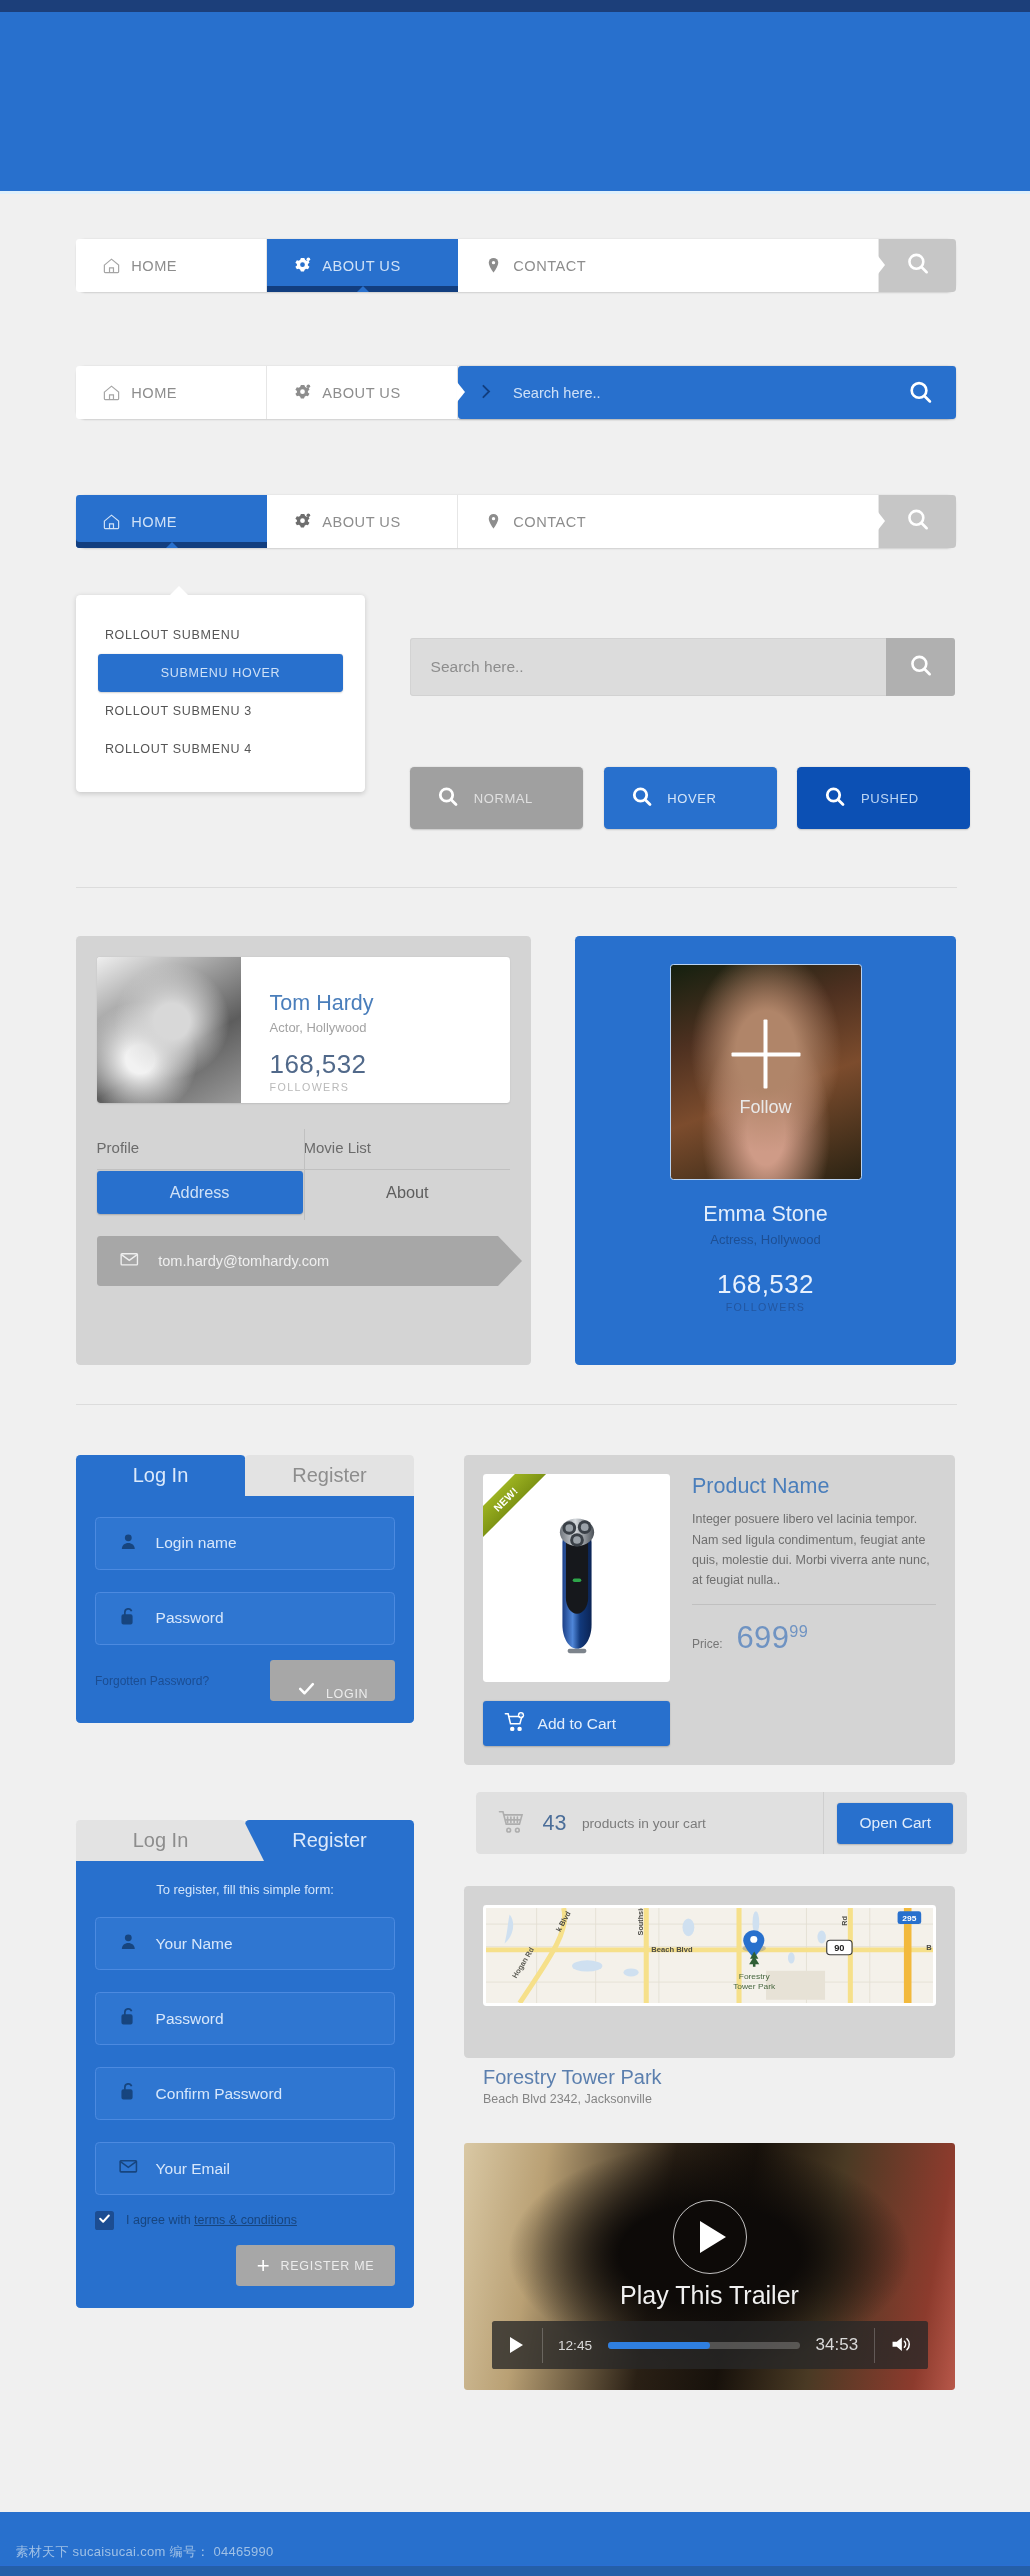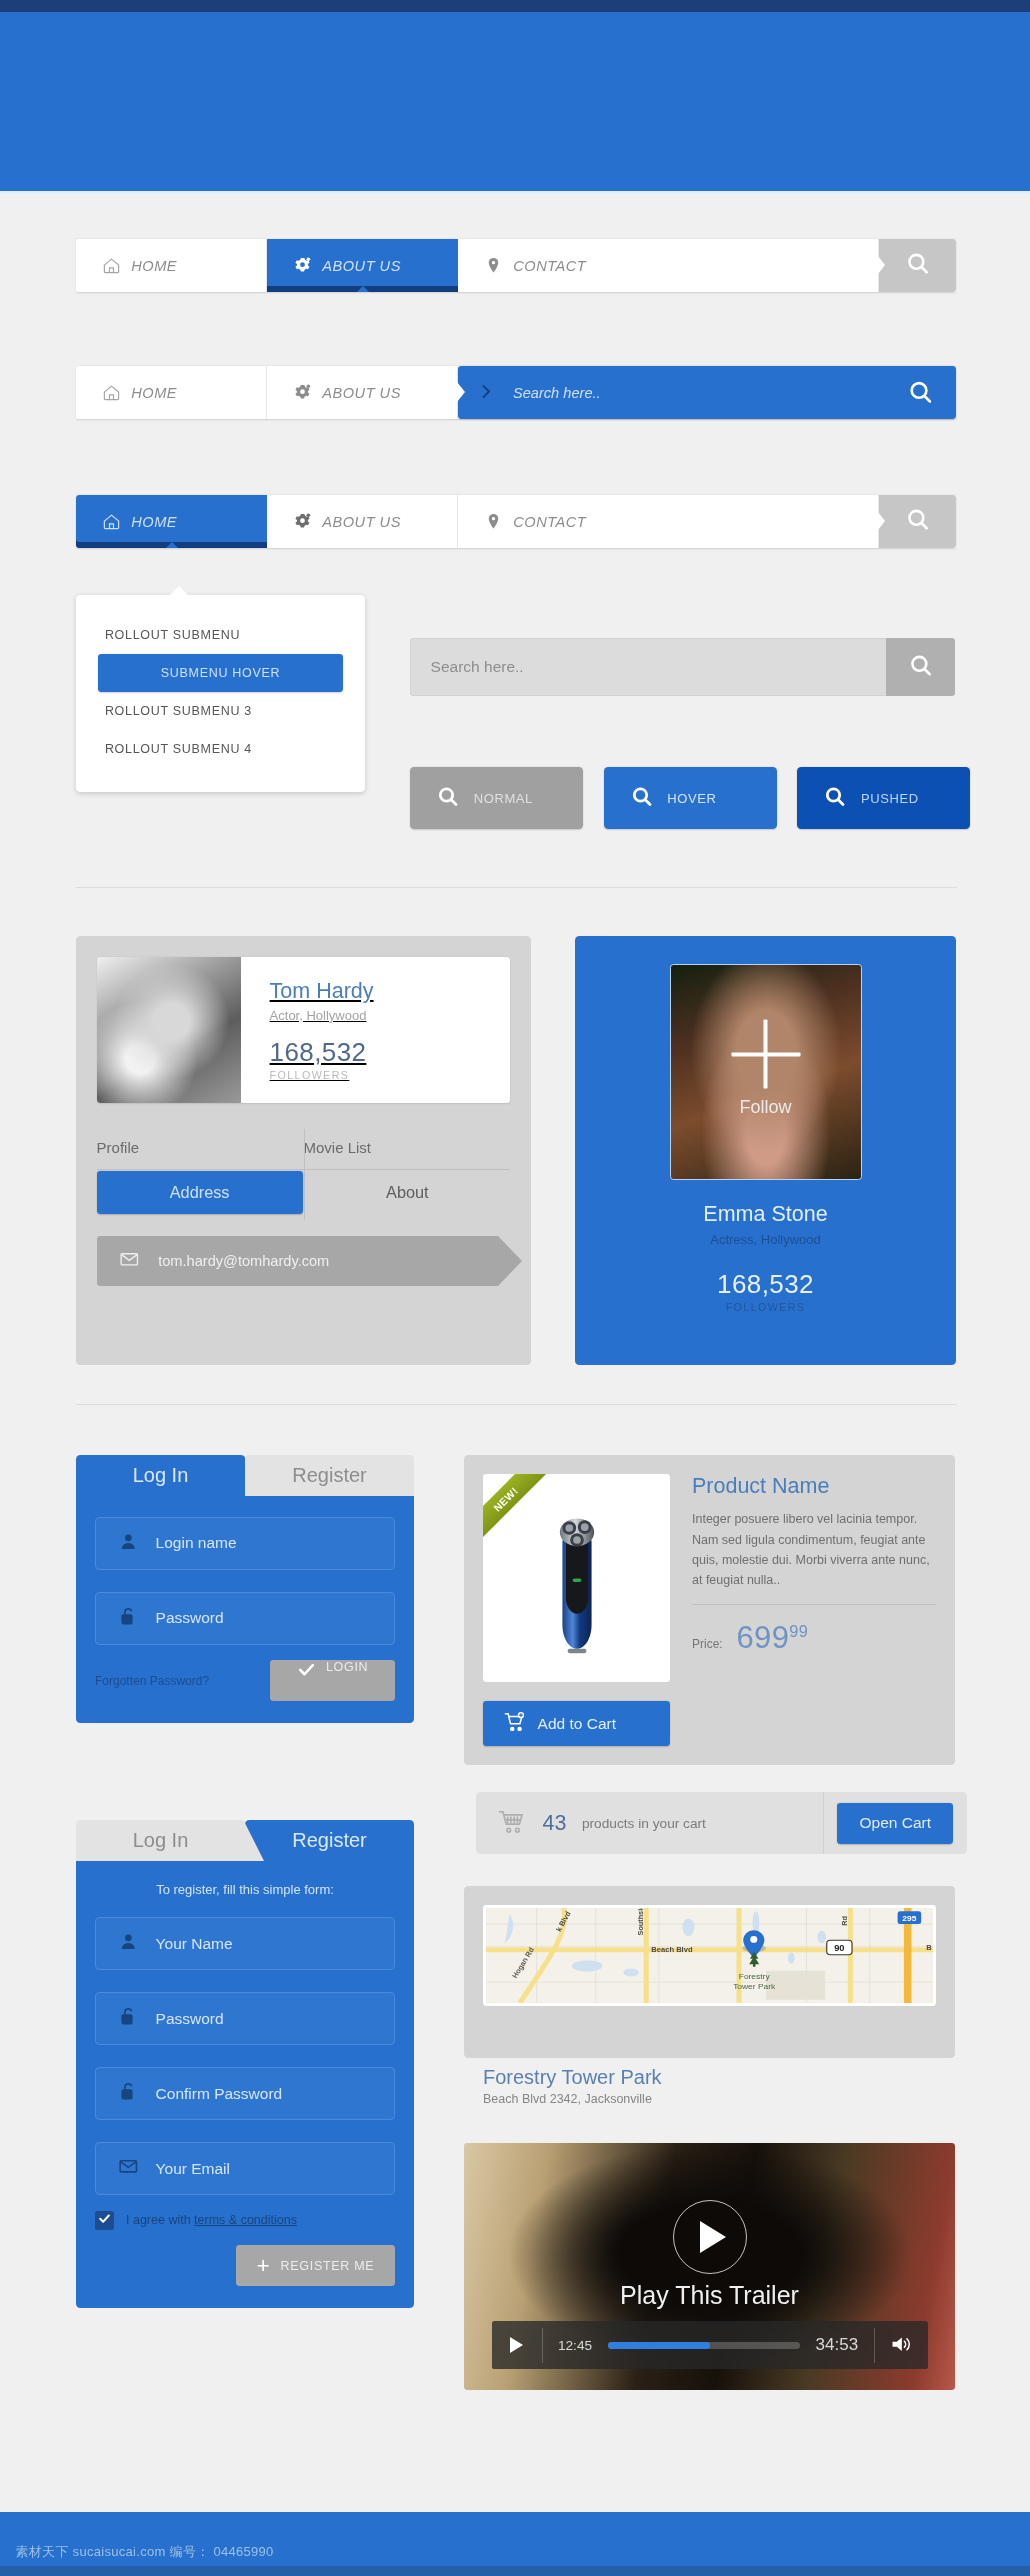--- a/index.html
+++ b/index.html
@@ -25,23 +25,22 @@
   .bottomstrip { position:absolute; top:2566px; left:0; width:1030px; height:10.3px; background:#255fa8; }
   .watermark {
     position:absolute; top:2543px; left:15.5px;
     font-size:13px; color:#9fc0e6; letter-spacing:0.3px; white-space:nowrap;
   }
 
   
   .navwrap { position:absolute; left:76px; width:880px; }
   .navbar {
     display:flex; align-items:stretch; height:53px;
-    background:#fff; border-radius:2px;
+    background:#fff; border-radius:9px;
     box-shadow:0 0.9px 1.7px rgba(0,0,0,.14);
-    font-style:italic;
   }
   .navitem {
     display:flex; align-items:center; gap:10.3px;
     padding:0 26px; font-size:14.6px; color:#8d8d8d; letter-spacing:0.5px;
     border-right:0.9px solid #e6e6e6; position:relative; background:#fff;
     min-width:191px;
   }
   .navitem:first-child { border-radius:3.4px 0 0 3.4px; }
   .navitem.active {
     background:#2870cd; color:#cfe1f7; border-right:none;
@@ -143,21 +142,21 @@
     box-shadow:0 0.9px 1.7px rgba(0,0,0,.10);
   }
   .tomphoto {
     width:144px; height:146px; flex:none;
     background:
       radial-gradient(circle at 52% 44%, #d8d8d8 0 16%, rgba(216,216,216,0) 52%),
       radial-gradient(circle at 30% 70%, #f2f2f2 0 10%, rgba(242,242,242,0) 40%),
       linear-gradient(150deg,#efefef 0%,#9c9c9c 34%,#5d5d5d 62%,#9a9a9a 100%);
     filter: blur(0.3px);
   }
-  .tommeta { padding:22px 0 0 29px;text-decoration:underline; }
+  .tommeta { padding:34px 0 0 29px; }
   .tomname { font-size:21.5px; color:#4a7ebb; font-weight:400; }
   .tomrole { font-size:13px; color:#a3a3a3; margin-top:4.3px; }
   .tomcount { font-size:26px; color:#51698a; margin-top:13.7px; letter-spacing:0.4px; }
   .tomfoll { font-size:10.7px; color:#b9b9b9; letter-spacing:1.4px; margin-top:1.7px; }
 
   .tabs2 { display:flex; margin-top:26px; position:relative; }
   .tabs2::after { content:""; position:absolute; left:0; right:0; bottom:0; height:0.9px; background:#c0c0c0; }
   .tabs2 > div {
     flex:1; font-size:15px; color:#6b6b6b; padding:10.3px 0 13.7px;
   }
@@ -233,21 +232,21 @@
     height:53px; background:#2f76d1; border:0.9px solid #4c8ae0; border-radius:4.3px;
     display:flex; align-items:center; gap:17px; padding-left:22px;
     color:#d7e7fb; font-size:15.5px; margin-bottom:22px;
   }
   .field svg { width:20.6px; height:20.6px; flex:none; }
   .fieldrow-last { margin-bottom:15.5px; }
 
   .forgot { font-size:12px; color:#1b4d92; line-height:1.35; }
   .loginbtn {
     background:#a7a7a7; border-radius:3.4px; height:41px; width:125px;
-    display:flex; align-items:flex-start; justify-content:center; gap:10.3px;
+    display:flex; align-items:flex-end; justify-content:center; gap:10.3px;
     color:#ececec; font-size:12.5px; letter-spacing:0.7px;
   }
   .loginbtn svg { width:19px; height:19px; }
   .loginrow { display:flex; align-items:center; justify-content:space-between; }
 
   .regnote { font-size:13px; color:#d2e4fa; text-align:center; margin-bottom:20.6px; }
   .agreerow { display:flex; align-items:center; gap:12px; margin:3.4px 0 15.5px; }
   .cbx {
     width:19px; height:19px; background:#1c4d92; border-radius:2.6px;
     display:flex; align-items:center; justify-content:center; flex:none;

